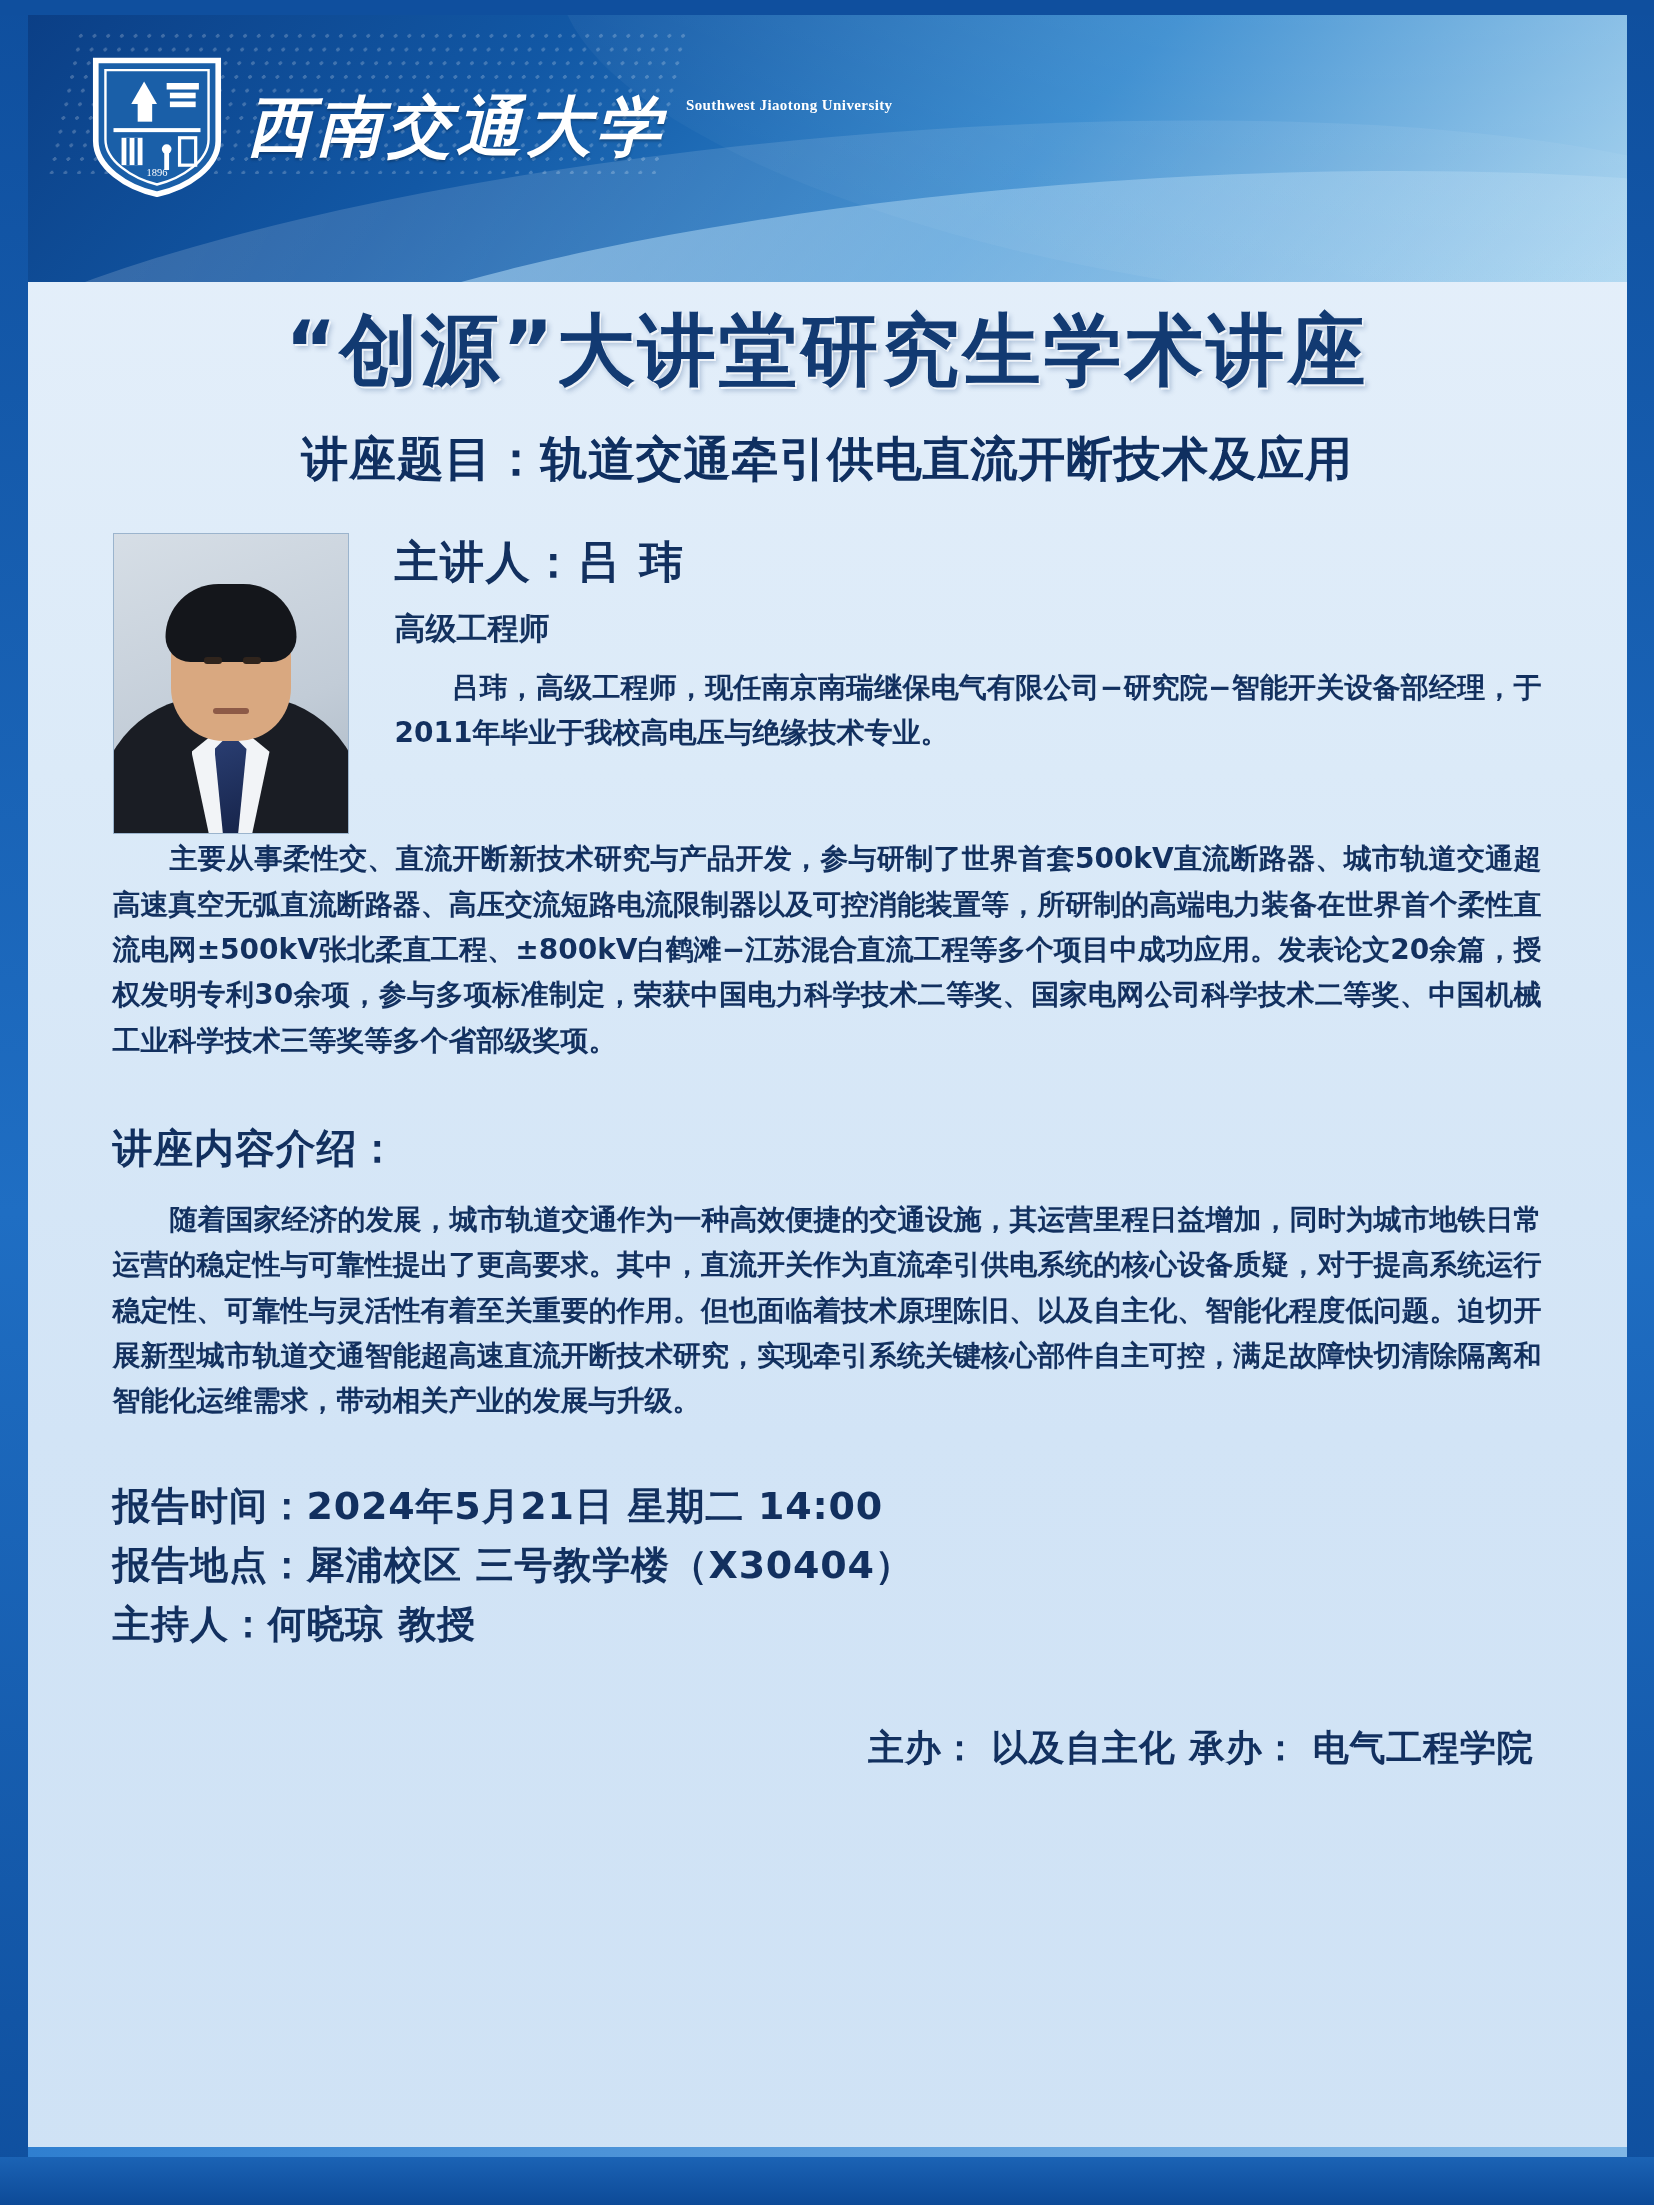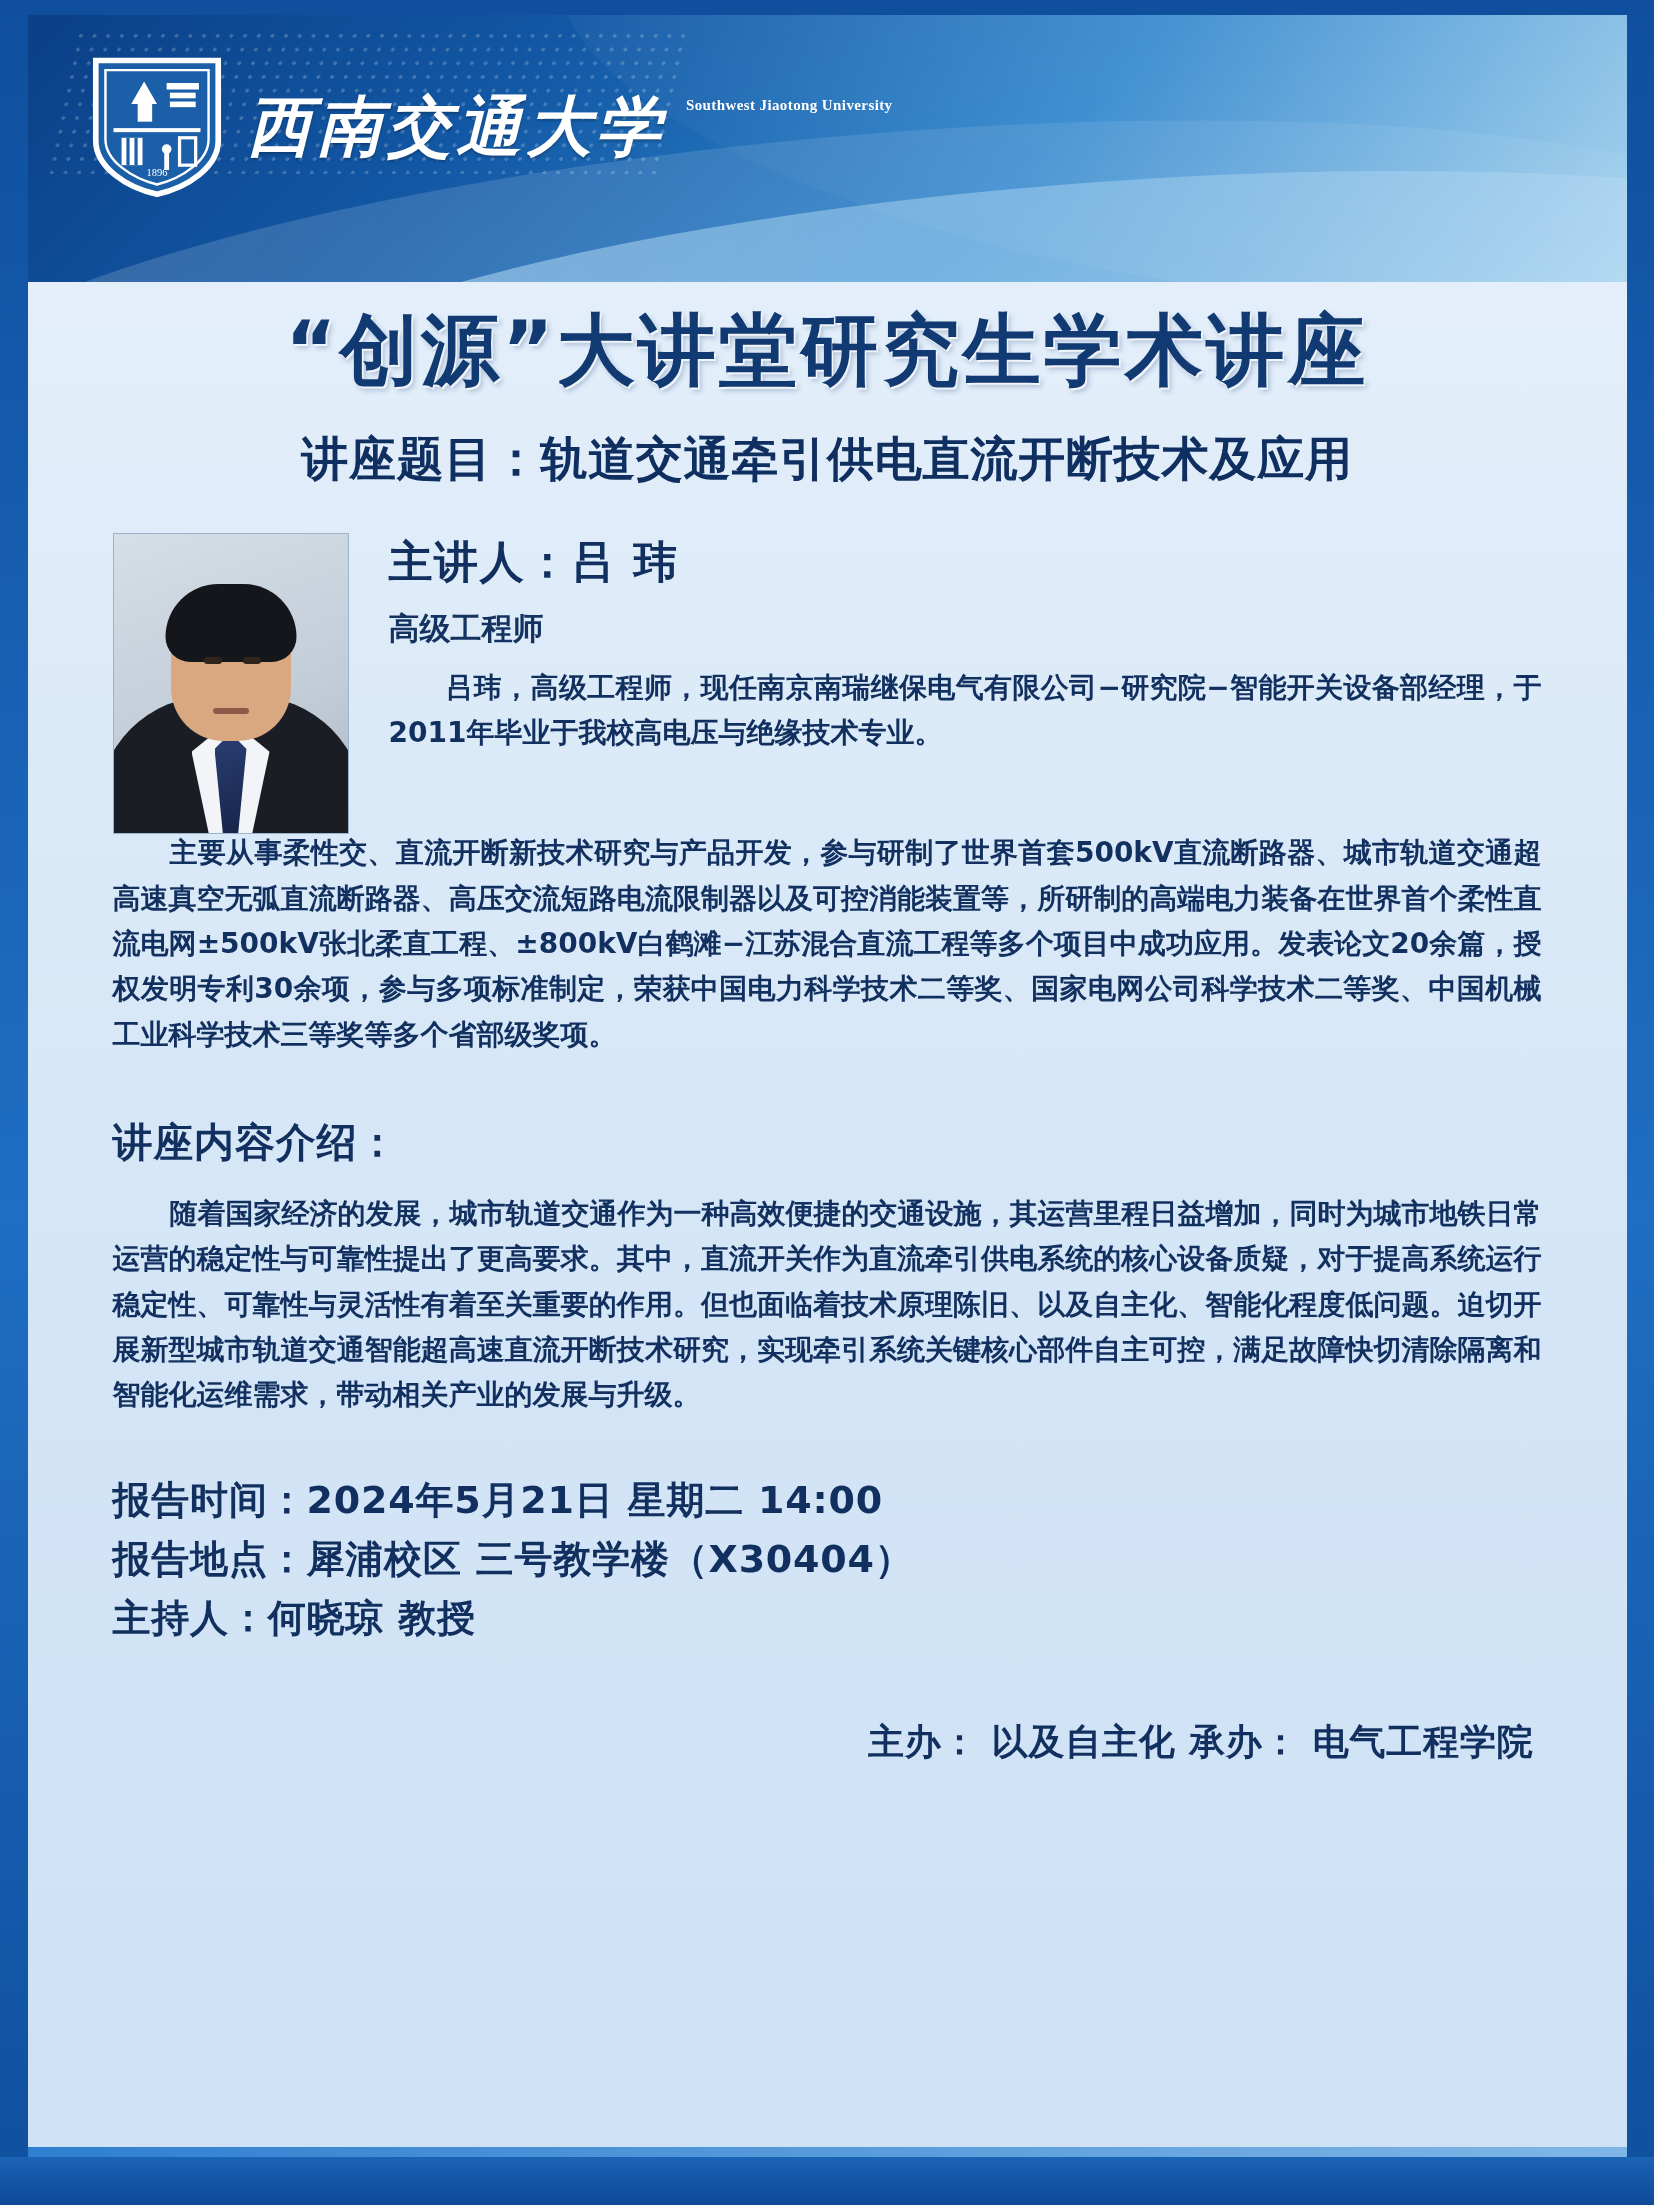--- a/index.html
+++ b/index.html
@@ -152,21 +152,21 @@
     font-weight: bold;
     font-size: 47px;
     letter-spacing: 0.8px;
     color: #0f2f60;
   }
 
   .speaker-row {
     margin-top: 42px;
     display: flex;
     align-items: flex-start;
-    gap: 6px;
+    gap: 12px;
   }
   .portrait {
     width: 234px;
     height: 299px;
     flex: 0 0 234px;
     border: 0.8px solid #9bb4cd;
     background: linear-gradient(170deg,#cfd9e2,#b9c6d3);
     position: relative;
     overflow: hidden;
   }
@@ -266,21 +266,21 @@
     line-height: 1.62;
     color: #12305f;
     text-align: justify;
     text-indent: 57px;
   }
   .bio-first { margin-top: 14.5px; }
   .bio-wrap {
     margin-top: -4.8px;
   }
   .bio-cont {
-    margin-top: 1px;
+    margin-top: 7px;
   }
 
   .section-heading {
     margin-top: 58px;
     font-family: "DejaVu Sans", sans-serif;
     font-weight: bold;
     font-size: 40px;
     color: #12305f;
     letter-spacing: 0.8px;
   }

